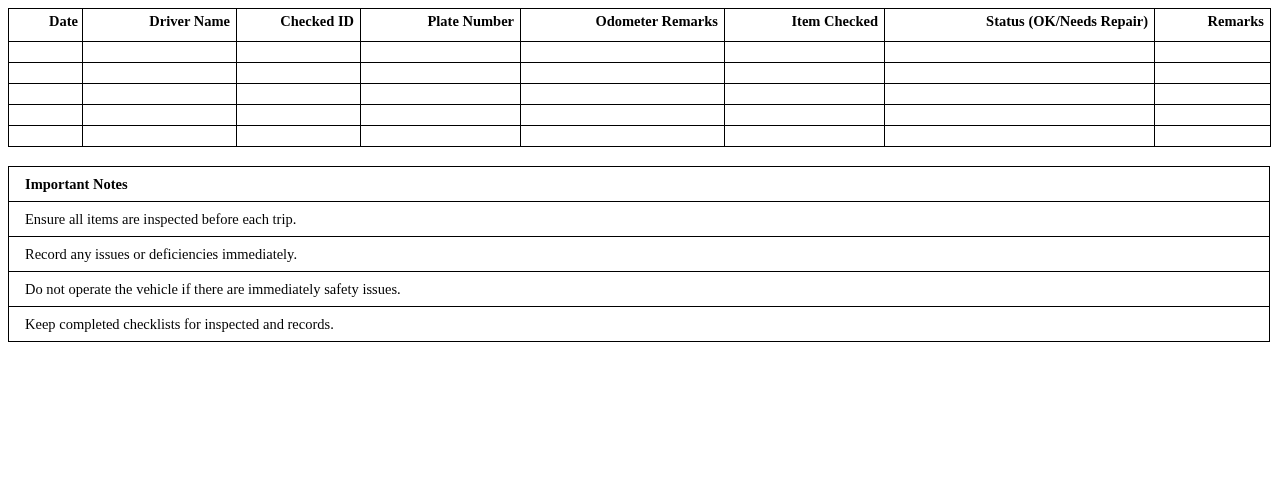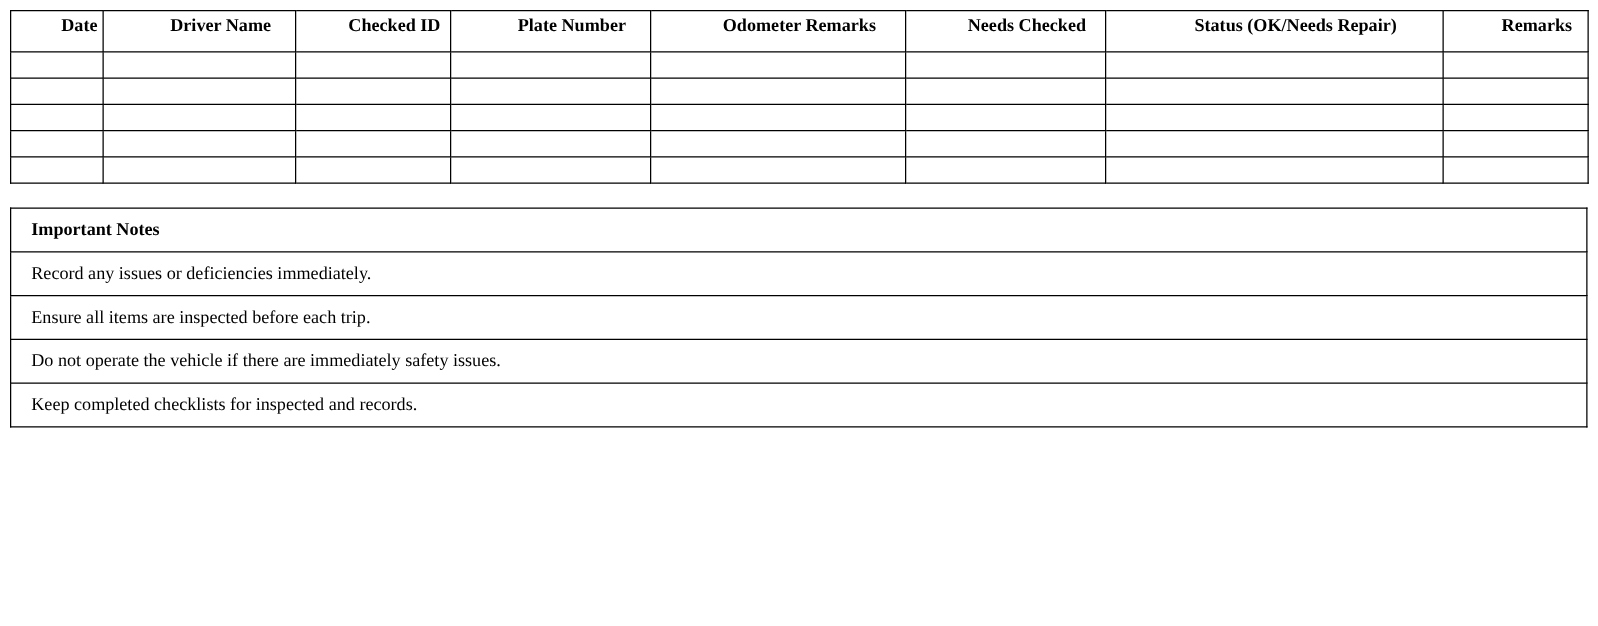--- a/index.html
+++ b/index.html
@@ -31,21 +31,21 @@
   table.checklist th,
   table.checklist td {
     border: 1px solid #000000;
     padding: 3px 6px;
     vertical-align: top;
     font-size: 14.5px;
     line-height: 1.35;
   }
   table.checklist thead th {
     font-weight: bold;
-    text-align: center;
+    text-align: right;
     height: 26px;
     padding-left: 40px;
   }
   table.checklist tbody td {
     height: 14px;
   }
 
   
   col.c0 { width: 74px; }
   col.c1 { width: 154px; }
@@ -94,21 +94,21 @@
         <col class="c6">
         <col class="c7">
     </colgroup>
     <thead>
       <tr>
         <th>Date</th>
         <th>Driver Name</th>
         <th>Checked ID</th>
         <th>Plate Number</th>
         <th>Odometer Remarks</th>
-        <th>Needs Checked</th>
+        <th>Item Checked</th>
         <th>Status (OK/Needs Repair)</th>
         <th>Remarks</th>
       </tr>
     </thead>
     <tbody>
       <tr>
         <td></td>
         <td></td>
         <td></td>
         <td></td>
@@ -160,24 +160,24 @@
     </tbody>
   </table>
 
   <div class="notes-wrap">
     <table class="notes">
       <tbody>
         <tr>
           <td class="notes-title">Important Notes</td>
         </tr>
         <tr>
-          <td>Record any issues or deficiencies immediately.</td>
+          <td>Ensure all items are inspected before each trip.</td>
         </tr>
         <tr>
-          <td>Ensure all items are inspected before each trip.</td>
+          <td>Record any issues or deficiencies immediately.</td>
         </tr>
         <tr>
           <td>Do not operate the vehicle if there are immediately safety issues.</td>
         </tr>
         <tr>
           <td>Keep completed checklists for inspected and records.</td>
         </tr>
       </tbody>
     </table>
   </div>

